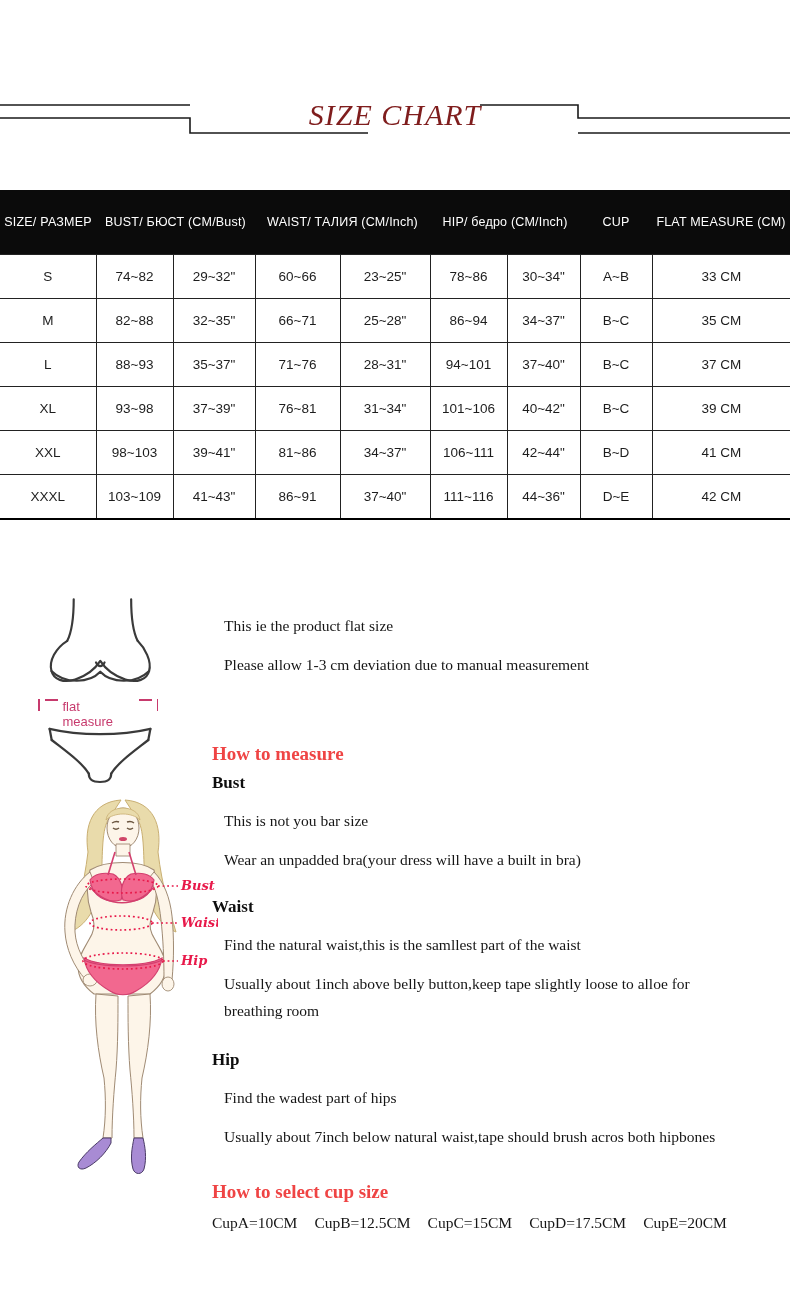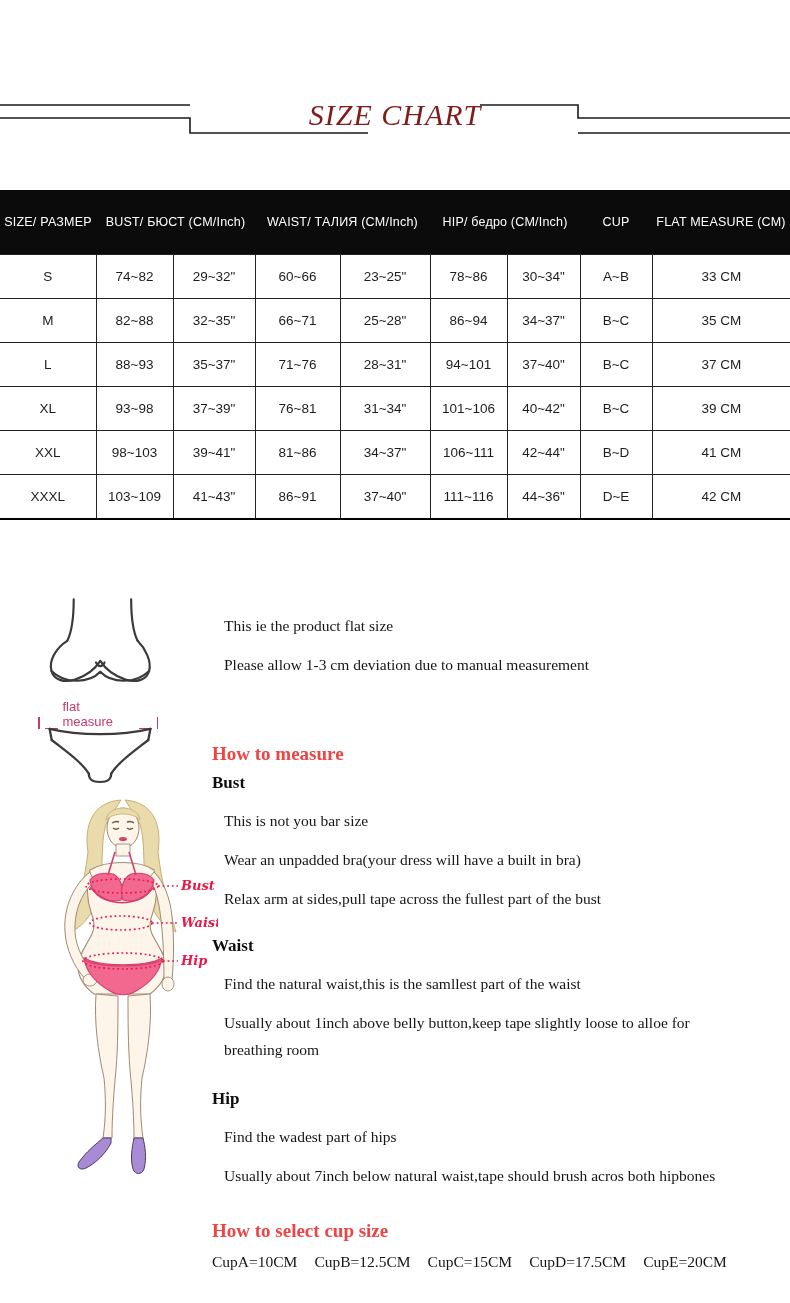--- a/index.html
+++ b/index.html
@@ -23,21 +23,21 @@
     font-size:12.5px;font-weight:normal;letter-spacing:.2px;padding:12px 2px;}
   .size-table tbody td{height:41px;text-align:center;vertical-align:middle;
     font-size:13.5px;color:#1d1d1d;border:1px solid var(--table-border);background:#fff;}
   .size-table tbody tr td:first-child{border-left:none;}
   .size-table tbody tr td:last-child{border-right:none;}
   .size-table tbody tr:last-child td{border-bottom:2px solid #000;}
 
   
   .bra-svg{position:absolute;left:45px;top:592px;}
   .flat-measure{position:absolute;left:38px;top:699px;width:120px;display:flex;
-    align-items:flex-end;justify-content:center;gap:5px;color:var(--accent-pink);
+    align-items:flex-start;justify-content:center;gap:5px;color:var(--accent-pink);
     font-family:"Liberation Sans",sans-serif;font-size:13px;}
   .fm-tick{width:1.5px;height:12px;background:currentColor;flex:none;}
   .fm-dash{width:13px;height:1.5px;background:currentColor;flex:none;}
   .bottom-svg{position:absolute;left:44px;top:718px;}
 
   
   .right-col{position:absolute;left:212px;top:600px;width:566px;}
   .right-col p{margin:12px;font-size:15.5px;line-height:27px;color:#161616;}
   .h1{font-size:19px;font-weight:bold;line-height:24px;color:#ef4444;margin:0;}
   .h2{font-size:17px;font-weight:bold;line-height:24px;color:#0e0e0e;margin:0;}
@@ -78,21 +78,21 @@
       <col style="width:85px">
         <col style="width:90px">
         <col style="width:77px">
       <col style="width:73px">
         <col style="width:72px">
         <col style="width:138px">
     </colgroup>
     <thead>
       <tr>
         <th>SIZE/ РАЗМЕР</th>
-        <th colspan="2">BUST/ БЮСТ (CM/Inch)</th>
+        <th colspan="2">BUST/ БЮСТ (CM/Bust)</th>
         <th colspan="2">WAIST/ ТАЛИЯ (CM/Inch)</th>
         <th colspan="2">HIP/ бедро (CM/Inch)</th>
         <th>CUP</th>
         <th>FLAT MEASURE (CM)</th>
       </tr>
     </thead>
     <tbody>
       <tr>
         <td>S</td>
         <td>74~82</td>
@@ -251,21 +251,20 @@
   <div class="right-col">
     <p>This ie the product flat size</p>
     <p>Please allow 1-3 cm deviation due to manual measurement</p>
 
     <div class="h1 mt-measure">How to measure</div>
 
     <div class="h2 mt-bust">Bust</div>
     <div class="mt-lines">
       <p>This is not you bar size</p>
       <p>Wear an unpadded bra(your dress will have a built in bra)</p>
-      <p>Relax arm at sides,pull tape across the fullest part of the bust</p>
     </div>
 
     <div class="h2 mt-waist">Waist</div>
     <div class="mt-lines" style="width:552px;">
       <p>Find the natural waist,this is the samllest part of the waist</p>
       <p>Usually about 1inch above belly button,keep tape slightly loose to alloe for breathing room</p>
     </div>
 
     <div class="h2 mt-hip">Hip</div>
     <div class="mt-lines">

